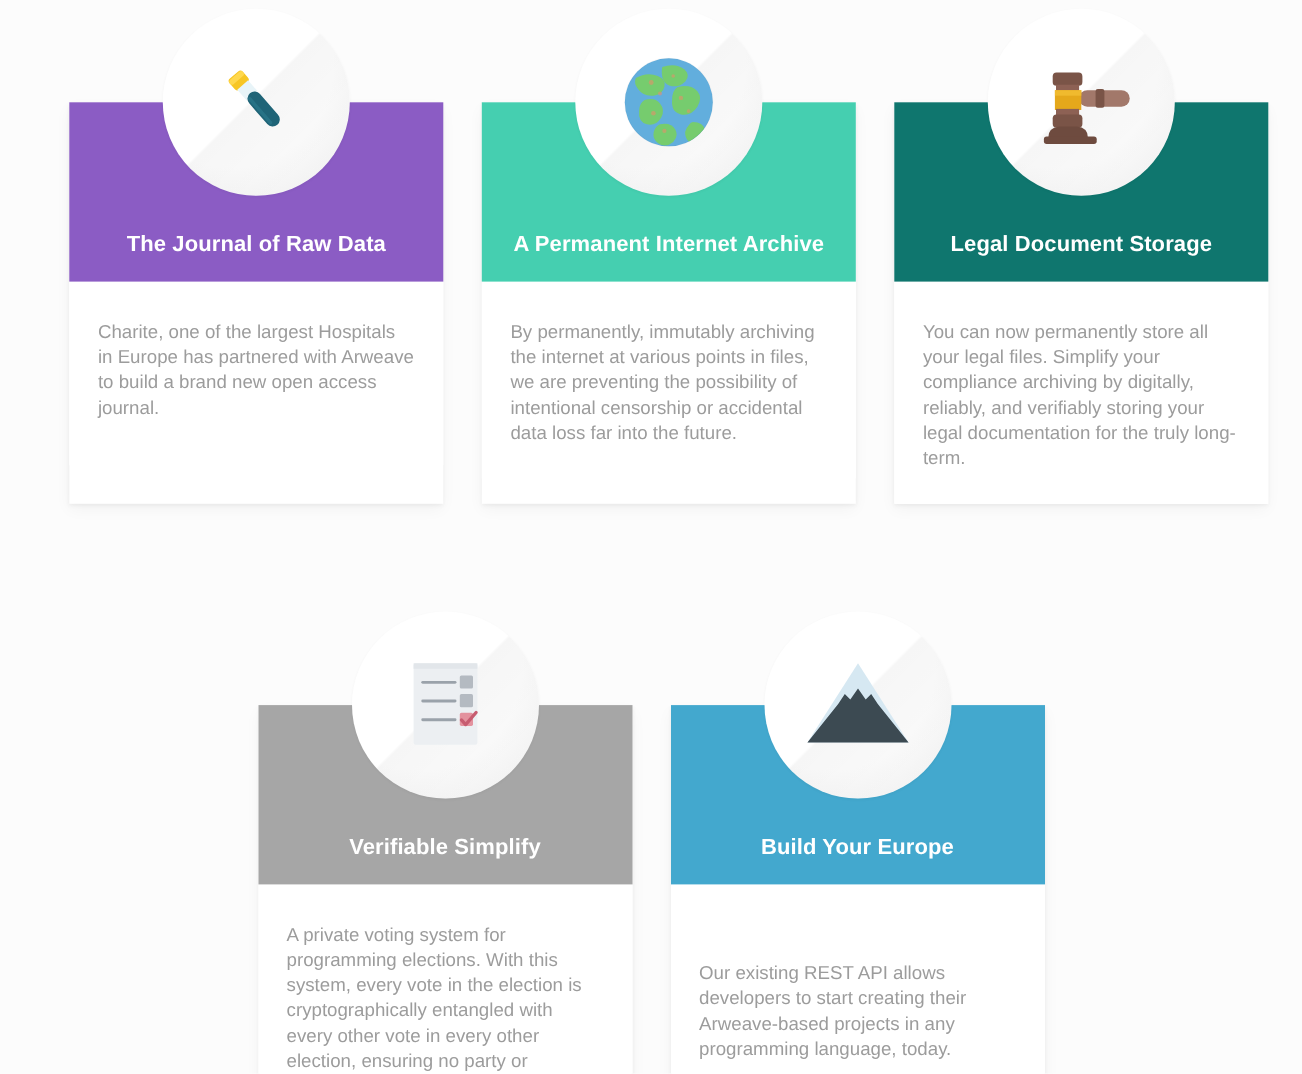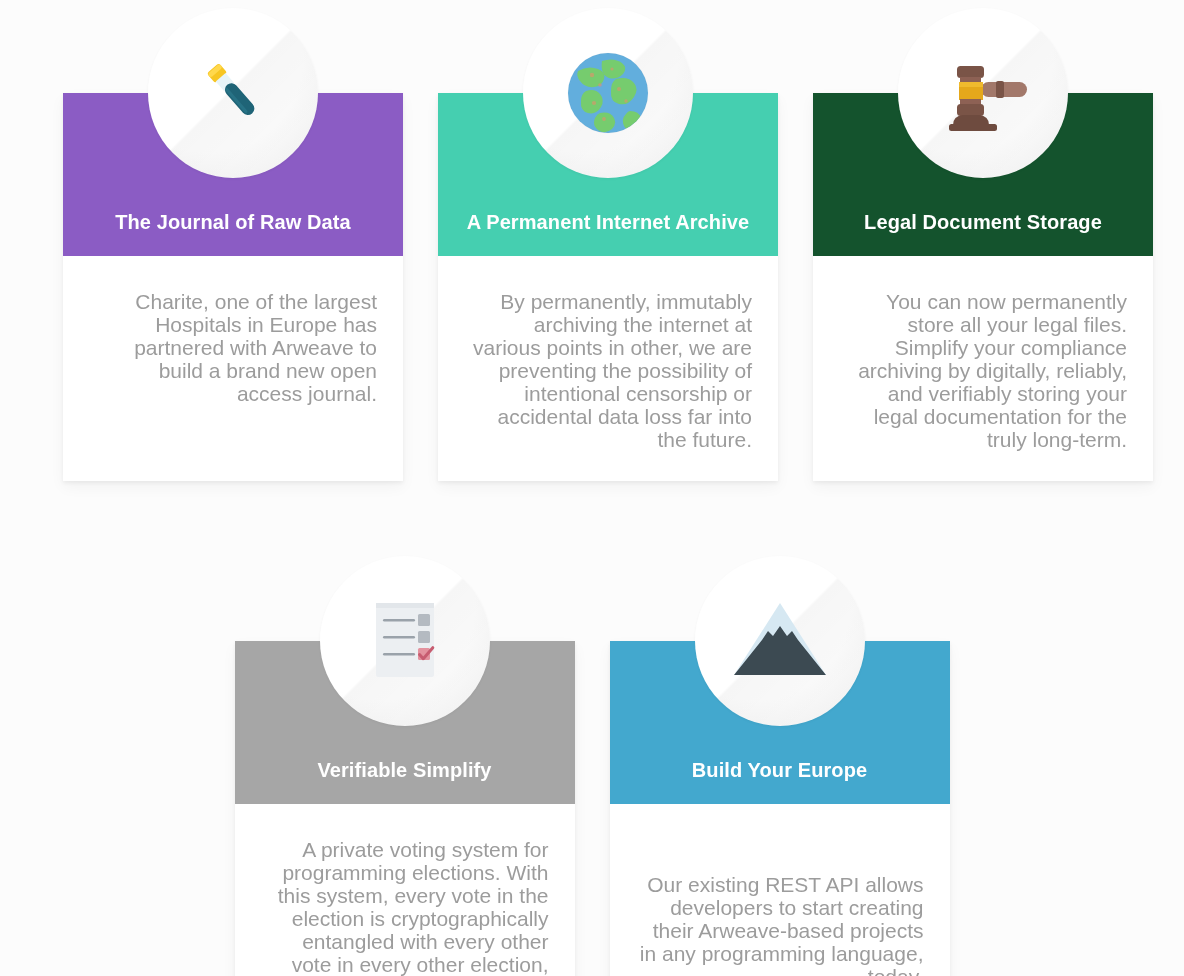--- a/index.html
+++ b/index.html
@@ -89,23 +89,23 @@
   .icon-badge svg { position: relative; z-index: 2; display: block; }
 
   
   .card-body {
     background: #ffffff;
     padding: 34px 26px 30px 26px;
     min-height: 132px;
   }
   .card-desc {
     color: #9c9c9c;
-    font-size: 21px;
+    font-size: 17px;
     line-height: 23px;
-    text-align: right;
+    text-align: left;
     font-weight: 400;
   }
 
   
   .card--journal   .card-body { min-height: 167px; }
   .card--archive   .card-body { min-height: 167px; }
   .card--legal     .card-body { min-height: 167px; }
   .card--democracy .card-body { min-height: 175px; }
   .card--dreams    .card-body { min-height: 175px; padding-top: 69px; }
 </style>
@@ -162,26 +162,26 @@
               <circle cx="56" cy="28" r="1.6"></circle>
                 <circle cx="70" cy="60" r="1.7"></circle>
               <circle cx="48" cy="78" r="1.9"></circle>
             </g>
             <circle cx="52" cy="52" r="40" fill="none" stroke="rgba(0,0,0,0.03)" stroke-width="1"></circle>
           </svg>
         </div>
         <div class="card-title">A Permanent Internet Archive</div>
       </div>
       <div class="card-body">
-        <p class="card-desc">By permanently, immutably archiving the internet at various points in other, we are preventing the possibility of intentional censorship or accidental data loss far into the future.</p>
+        <p class="card-desc">By permanently, immutably archiving the internet at various points in files, we are preventing the possibility of intentional censorship or accidental data loss far into the future.</p>
       </div>
     </div>
 
     <div class="card card--legal">
-      <div class="card-header" style="background-color: #14532d;">
+      <div class="card-header" style="background-color: #0f766e;">
         <div class="icon-badge">
           <svg width="108" height="108" viewBox="0 0 108 108" aria-hidden="true">
 
             <rect x="52" y="43" width="46" height="15" rx="7.5" fill="#A2786A"></rect>
             <rect x="67" y="42" width="8" height="17" rx="2" fill="#7A5447"></rect>
 
             <rect x="28" y="27" width="27" height="12" rx="3.5" fill="#7A5447"></rect>
             <rect x="31" y="38" width="21" height="6" fill="#8D6154"></rect>
             <rect x="30" y="43" width="24" height="18" fill="#E5A81B"></rect>
             <rect x="30" y="43" width="24" height="5" fill="#F0BA2E"></rect>

